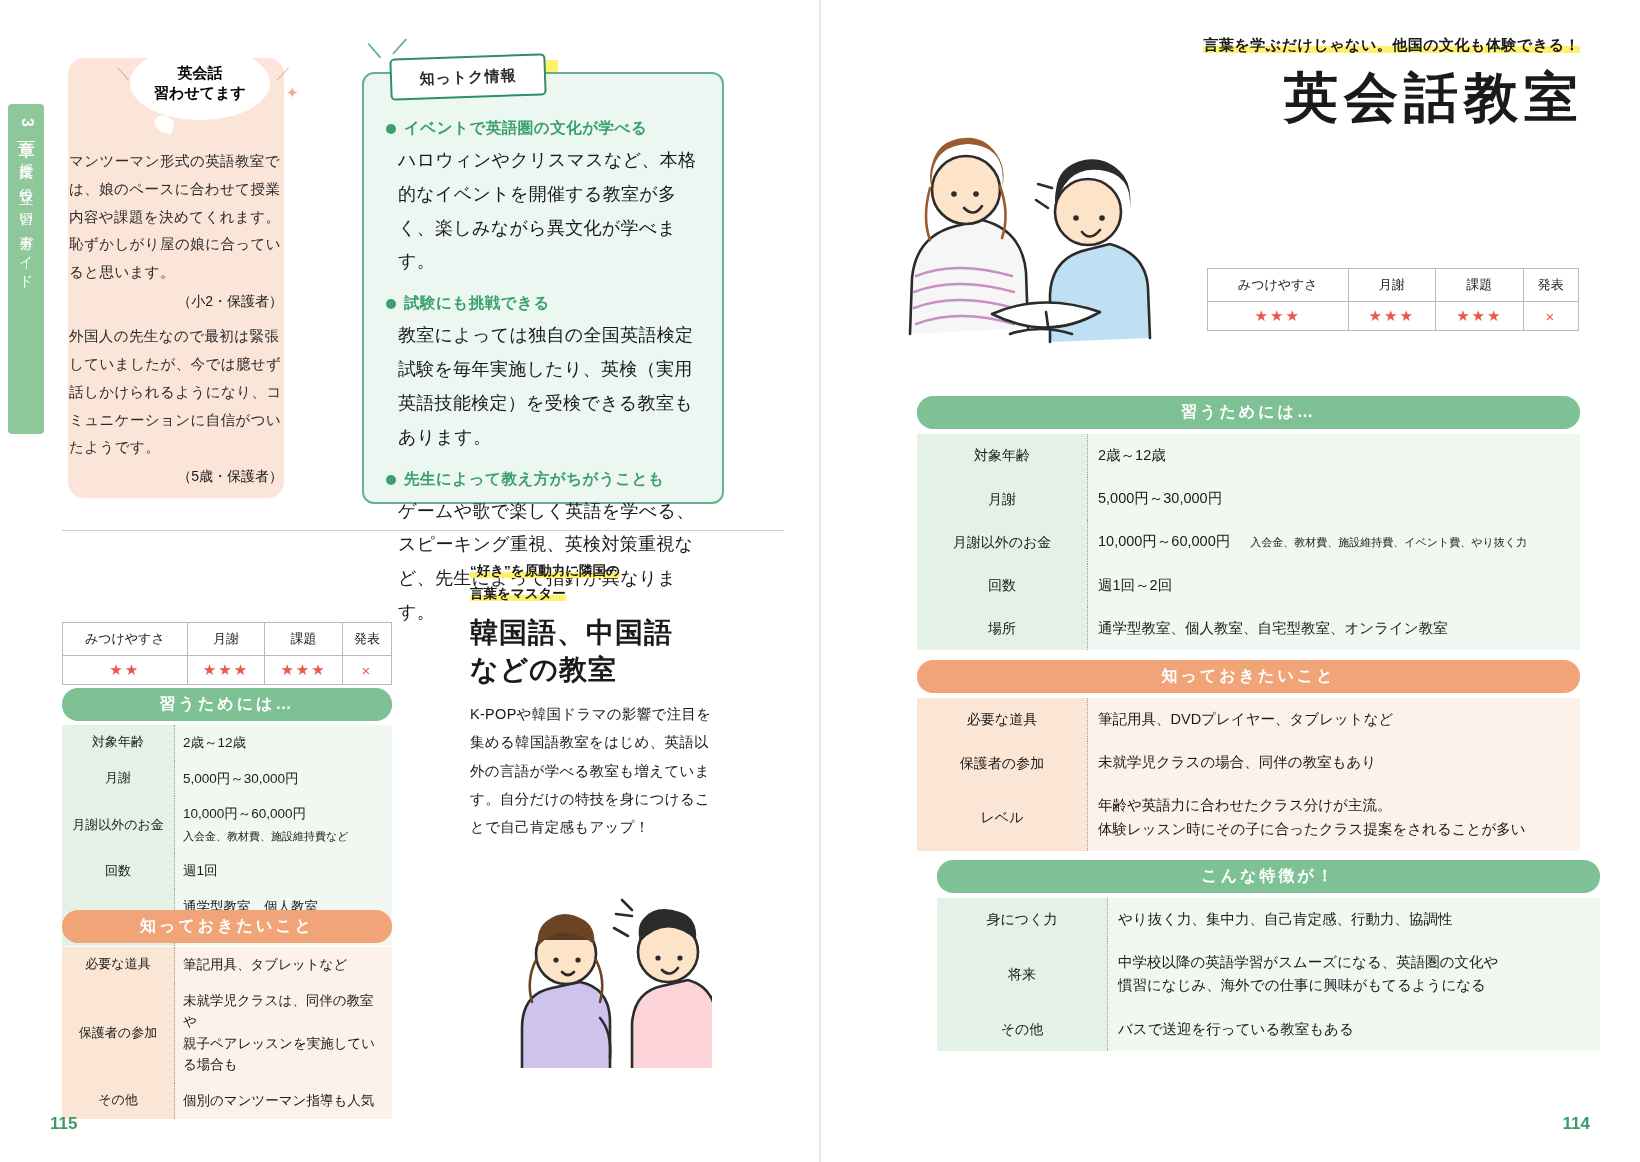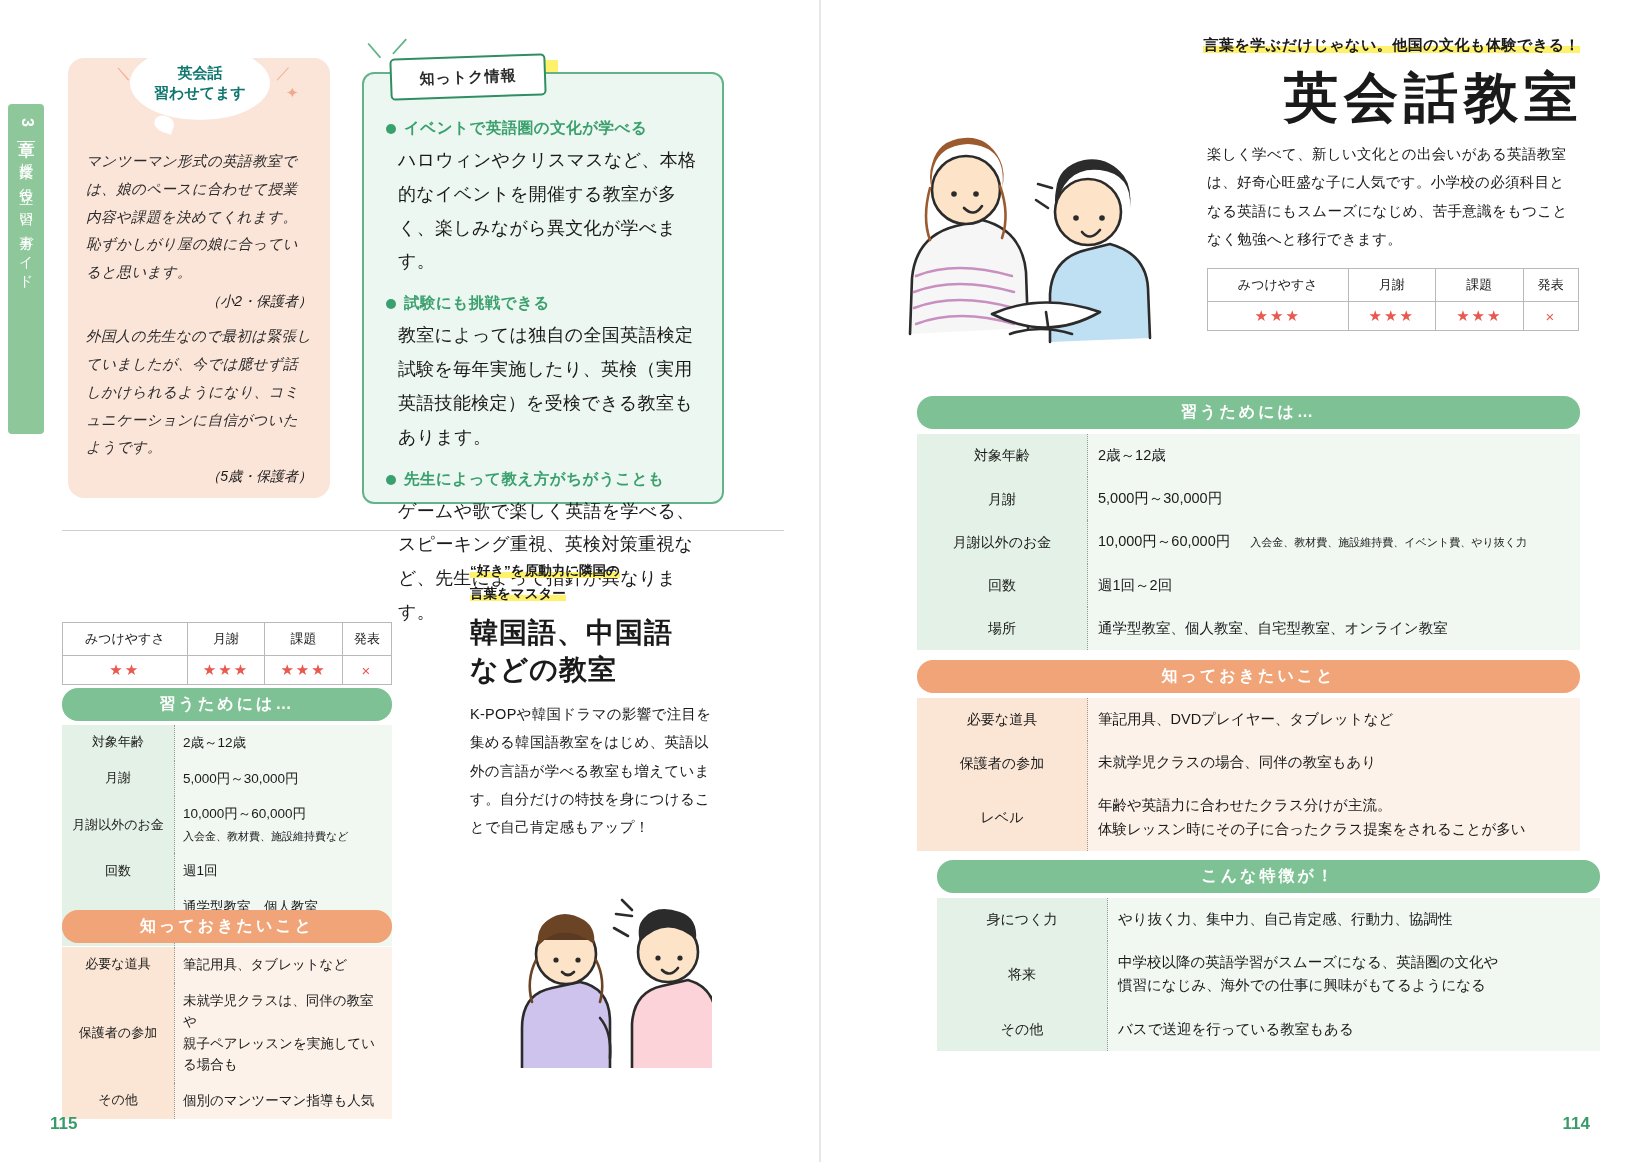--- a/index.html
+++ b/index.html
@@ -21,30 +21,29 @@
     background:#8dc79a;border-radius:4px;
     display:flex;flex-direction:column;align-items:center;justify-content:flex-start;
     color:#fff;font-size:15px;letter-spacing:2px;padding-top:14px;box-sizing:border-box;
   }
   .chaptab .num{writing-mode:vertical-rl;font-weight:bold;font-size:16px;margin-bottom:10px;}
   .chaptab .line{width:18px;height:1px;background:#fff;margin-bottom:10px;}
   .chaptab .txt{writing-mode:vertical-rl;font-size:14px;line-height:1.1;letter-spacing:3px;}
 
   
   .testi{
-    position:absolute;left:68px;top:58px;width:262px;height:440px;
+    position:absolute;left:68px;top:58px;width:216px;height:440px;
     background:#fbe4d8;border-radius:16px;box-sizing:border-box;
-    padding:16px 18px;
-    font-style:italic;
+    padding:16px 1px;
   }
   .bubble{
     position:absolute;left:130px;top:46px;width:140px;height:74px;
     background:#fff;border-radius:50%;
     display:flex;flex-direction:column;align-items:center;justify-content:center;
-    font-size:15px;color:#0f766e;font-weight:bold;line-height:1.35;
+    font-size:15px;color:#000000;font-weight:bold;line-height:1.35;
   }
   .bubble:after{
     content:"";position:absolute;left:24px;bottom:-12px;width:20px;height:16px;
     background:#fff;border-radius:50% 50% 0 60%;transform:rotate(18deg);
   }
   .sparkle{position:absolute;color:#f0a98c;font-size:15px;}
   .testi p{
     font-size:14.5px;line-height:1.92;margin:0 0 10px 0;letter-spacing:.4px;color:#2b2b2b;
   }
   .testi .attr{text-align:right;font-size:14px;margin-top:-4px;margin-bottom:12px;}
@@ -288,21 +287,20 @@
       <circle cx="198" cy="90" r="2.6" fill="#2b2b2b" stroke="none"></circle>
       <path d="M180 102 q8 8 16 -2"></path>
       <path d="M132 60 l14 8 M134 46 l16 2 M140 32 l10 10" stroke="#2b2b2b"></path>
     </g>
   </svg>
 
   <div class="pg left">115</div>
 
   <div class="topline"><span>言葉を学ぶだけじゃない。他国の文化も体験できる！</span></div>
   <div class="bigtitle">英会話教室</div>
-  <div class="lead">楽しく学べて、新しい文化との出会いがある英語教室は、好奇心旺盛な子に人気です。小学校の必須科目となる英語にもスムーズになじめ、苦手意識をもつことなく勉強へと移行できます。</div>
 
   <svg class="illu" style="left:900px;top:128px;" width="300" height="225" viewBox="0 0 300 225">
     <g stroke="#2b2b2b" stroke-width="2.6" fill="none" stroke-linecap="round" stroke-linejoin="round">
 
       <path d="M10 206 L12 150 q4 -42 44 -52 l26 -6 q40 10 44 52 l2 56" fill="#f6f6f6"></path>
       <path d="M16 148 q40 -16 96 0" stroke="#c98fc0" fill="none"></path>
       <path d="M14 164 q42 -16 100 0" stroke="#c98fc0" fill="none"></path>
       <path d="M14 180 q42 -16 100 0" stroke="#c98fc0" fill="none"></path>
       <path d="M16 196 q42 -16 98 0" stroke="#c98fc0" fill="none"></path>
       <circle cx="66" cy="62" r="34" fill="#fde3c8"></circle>

